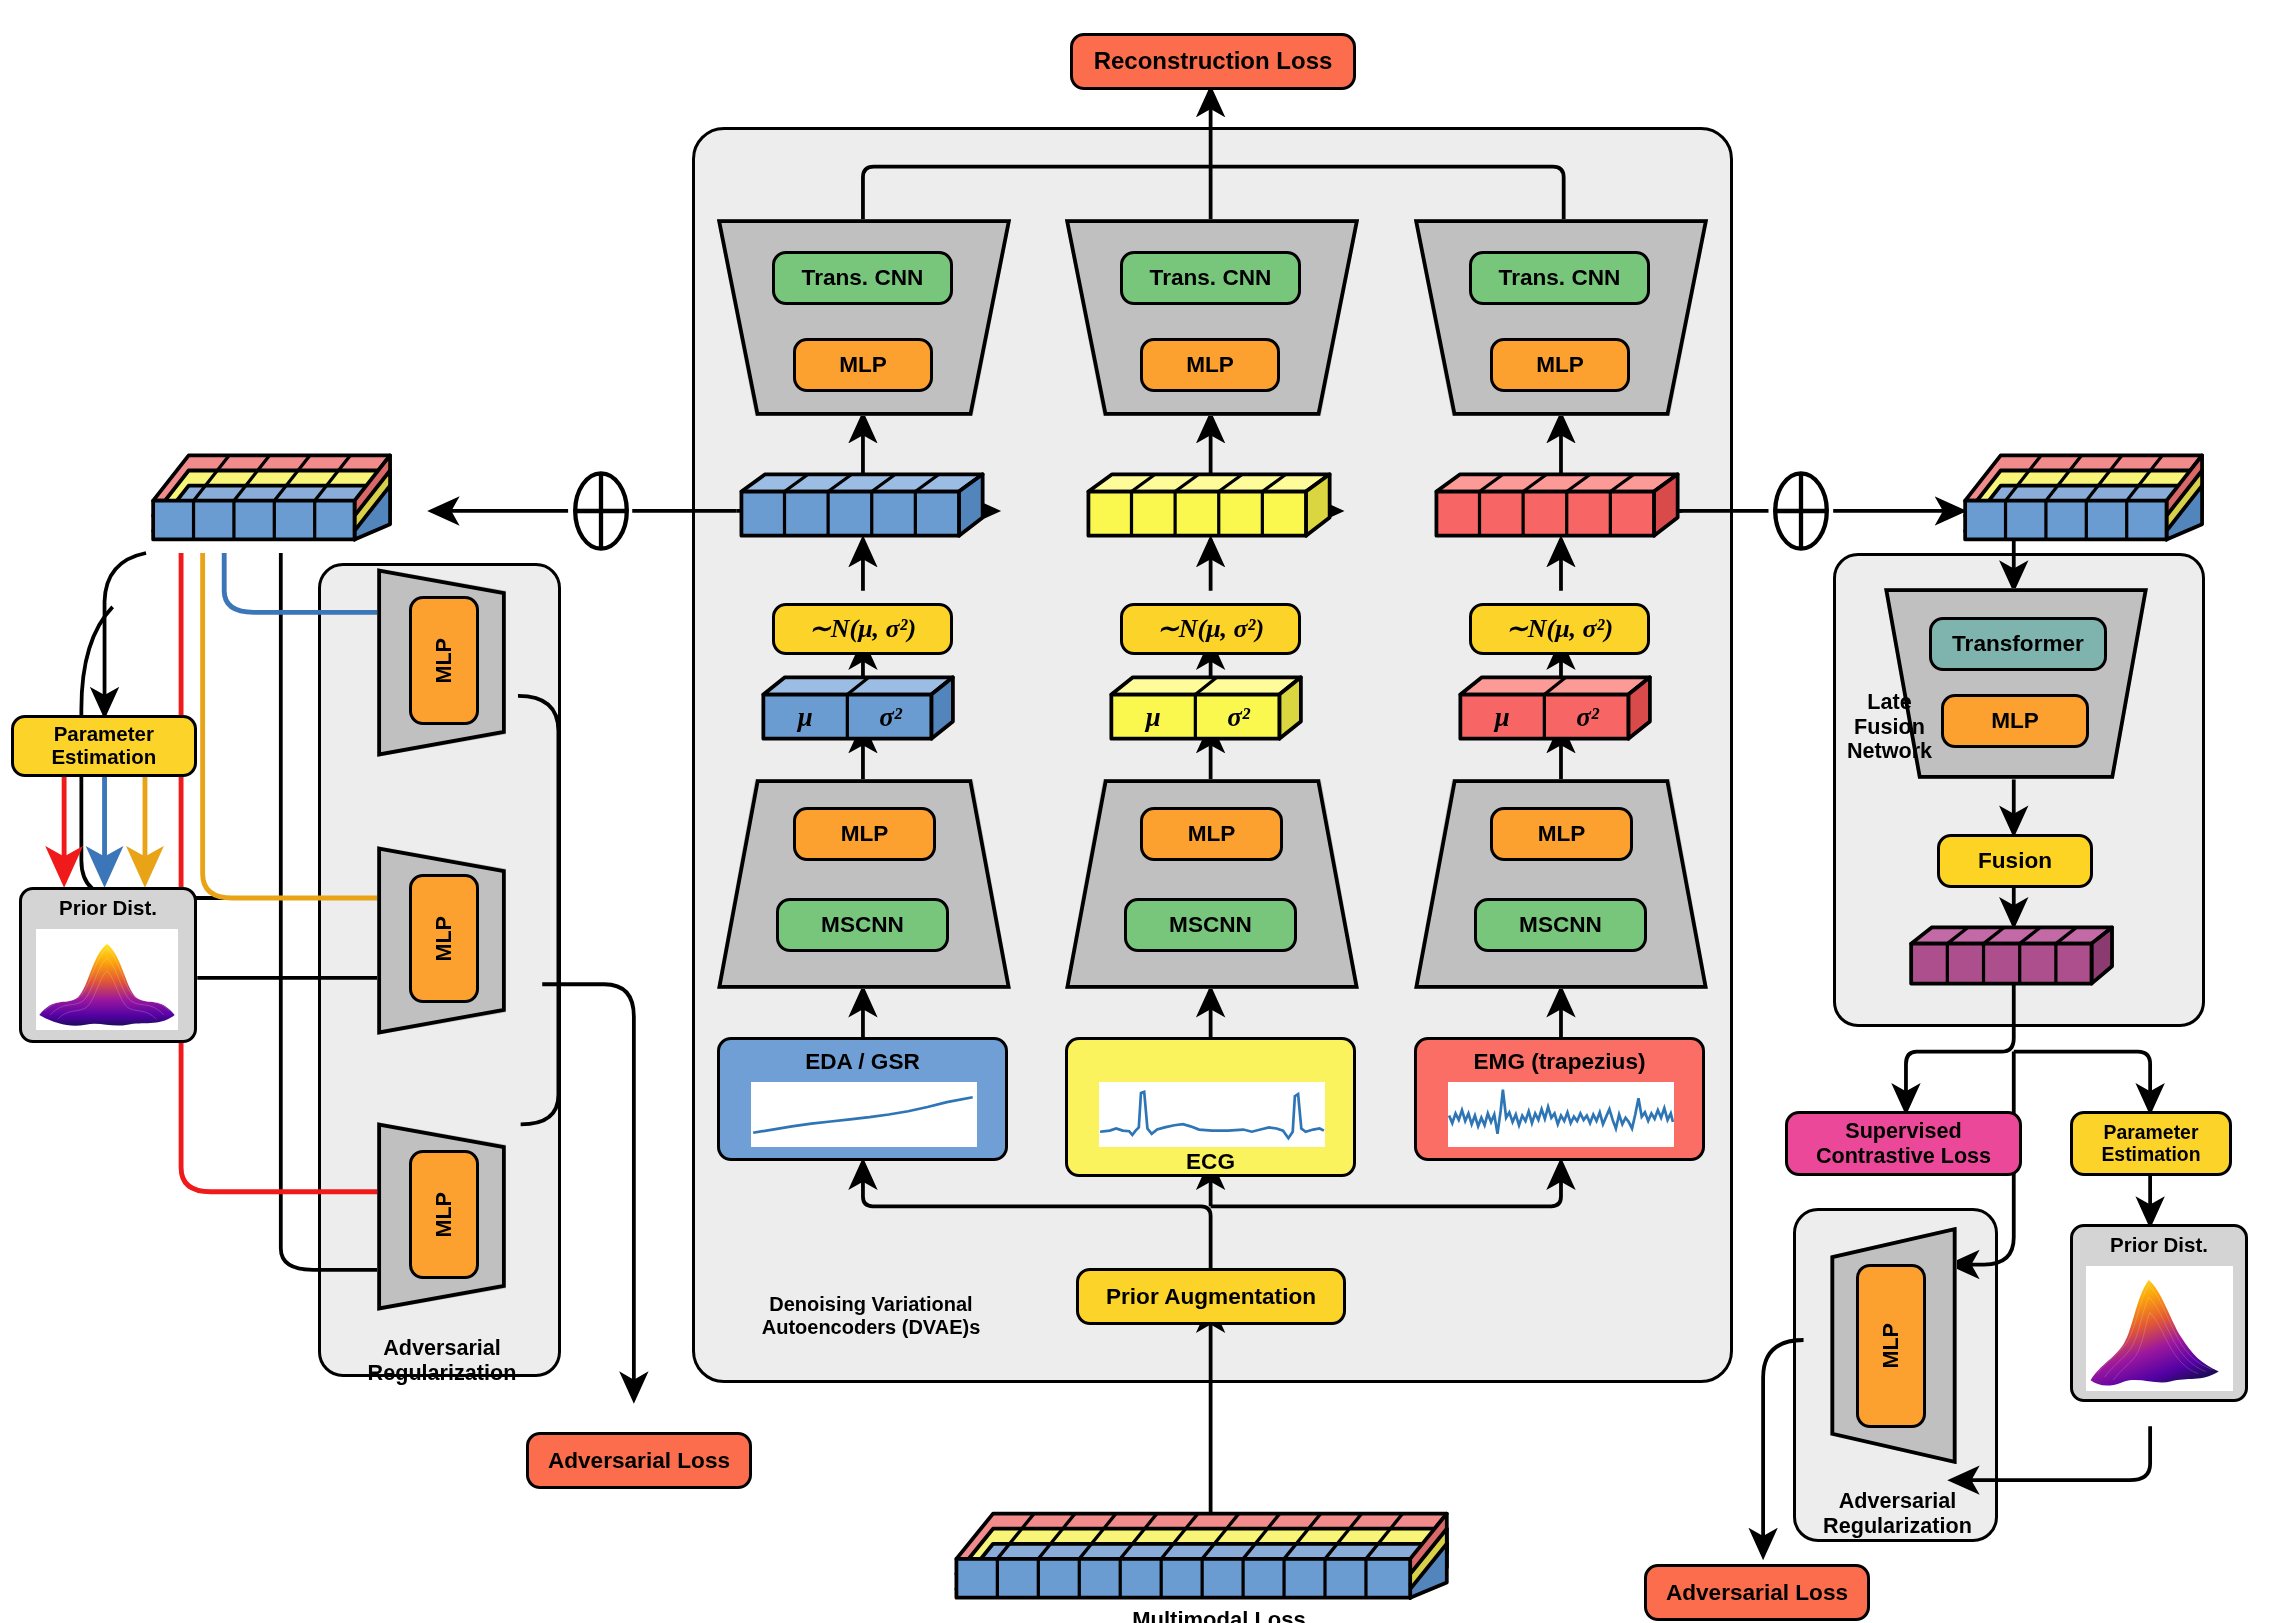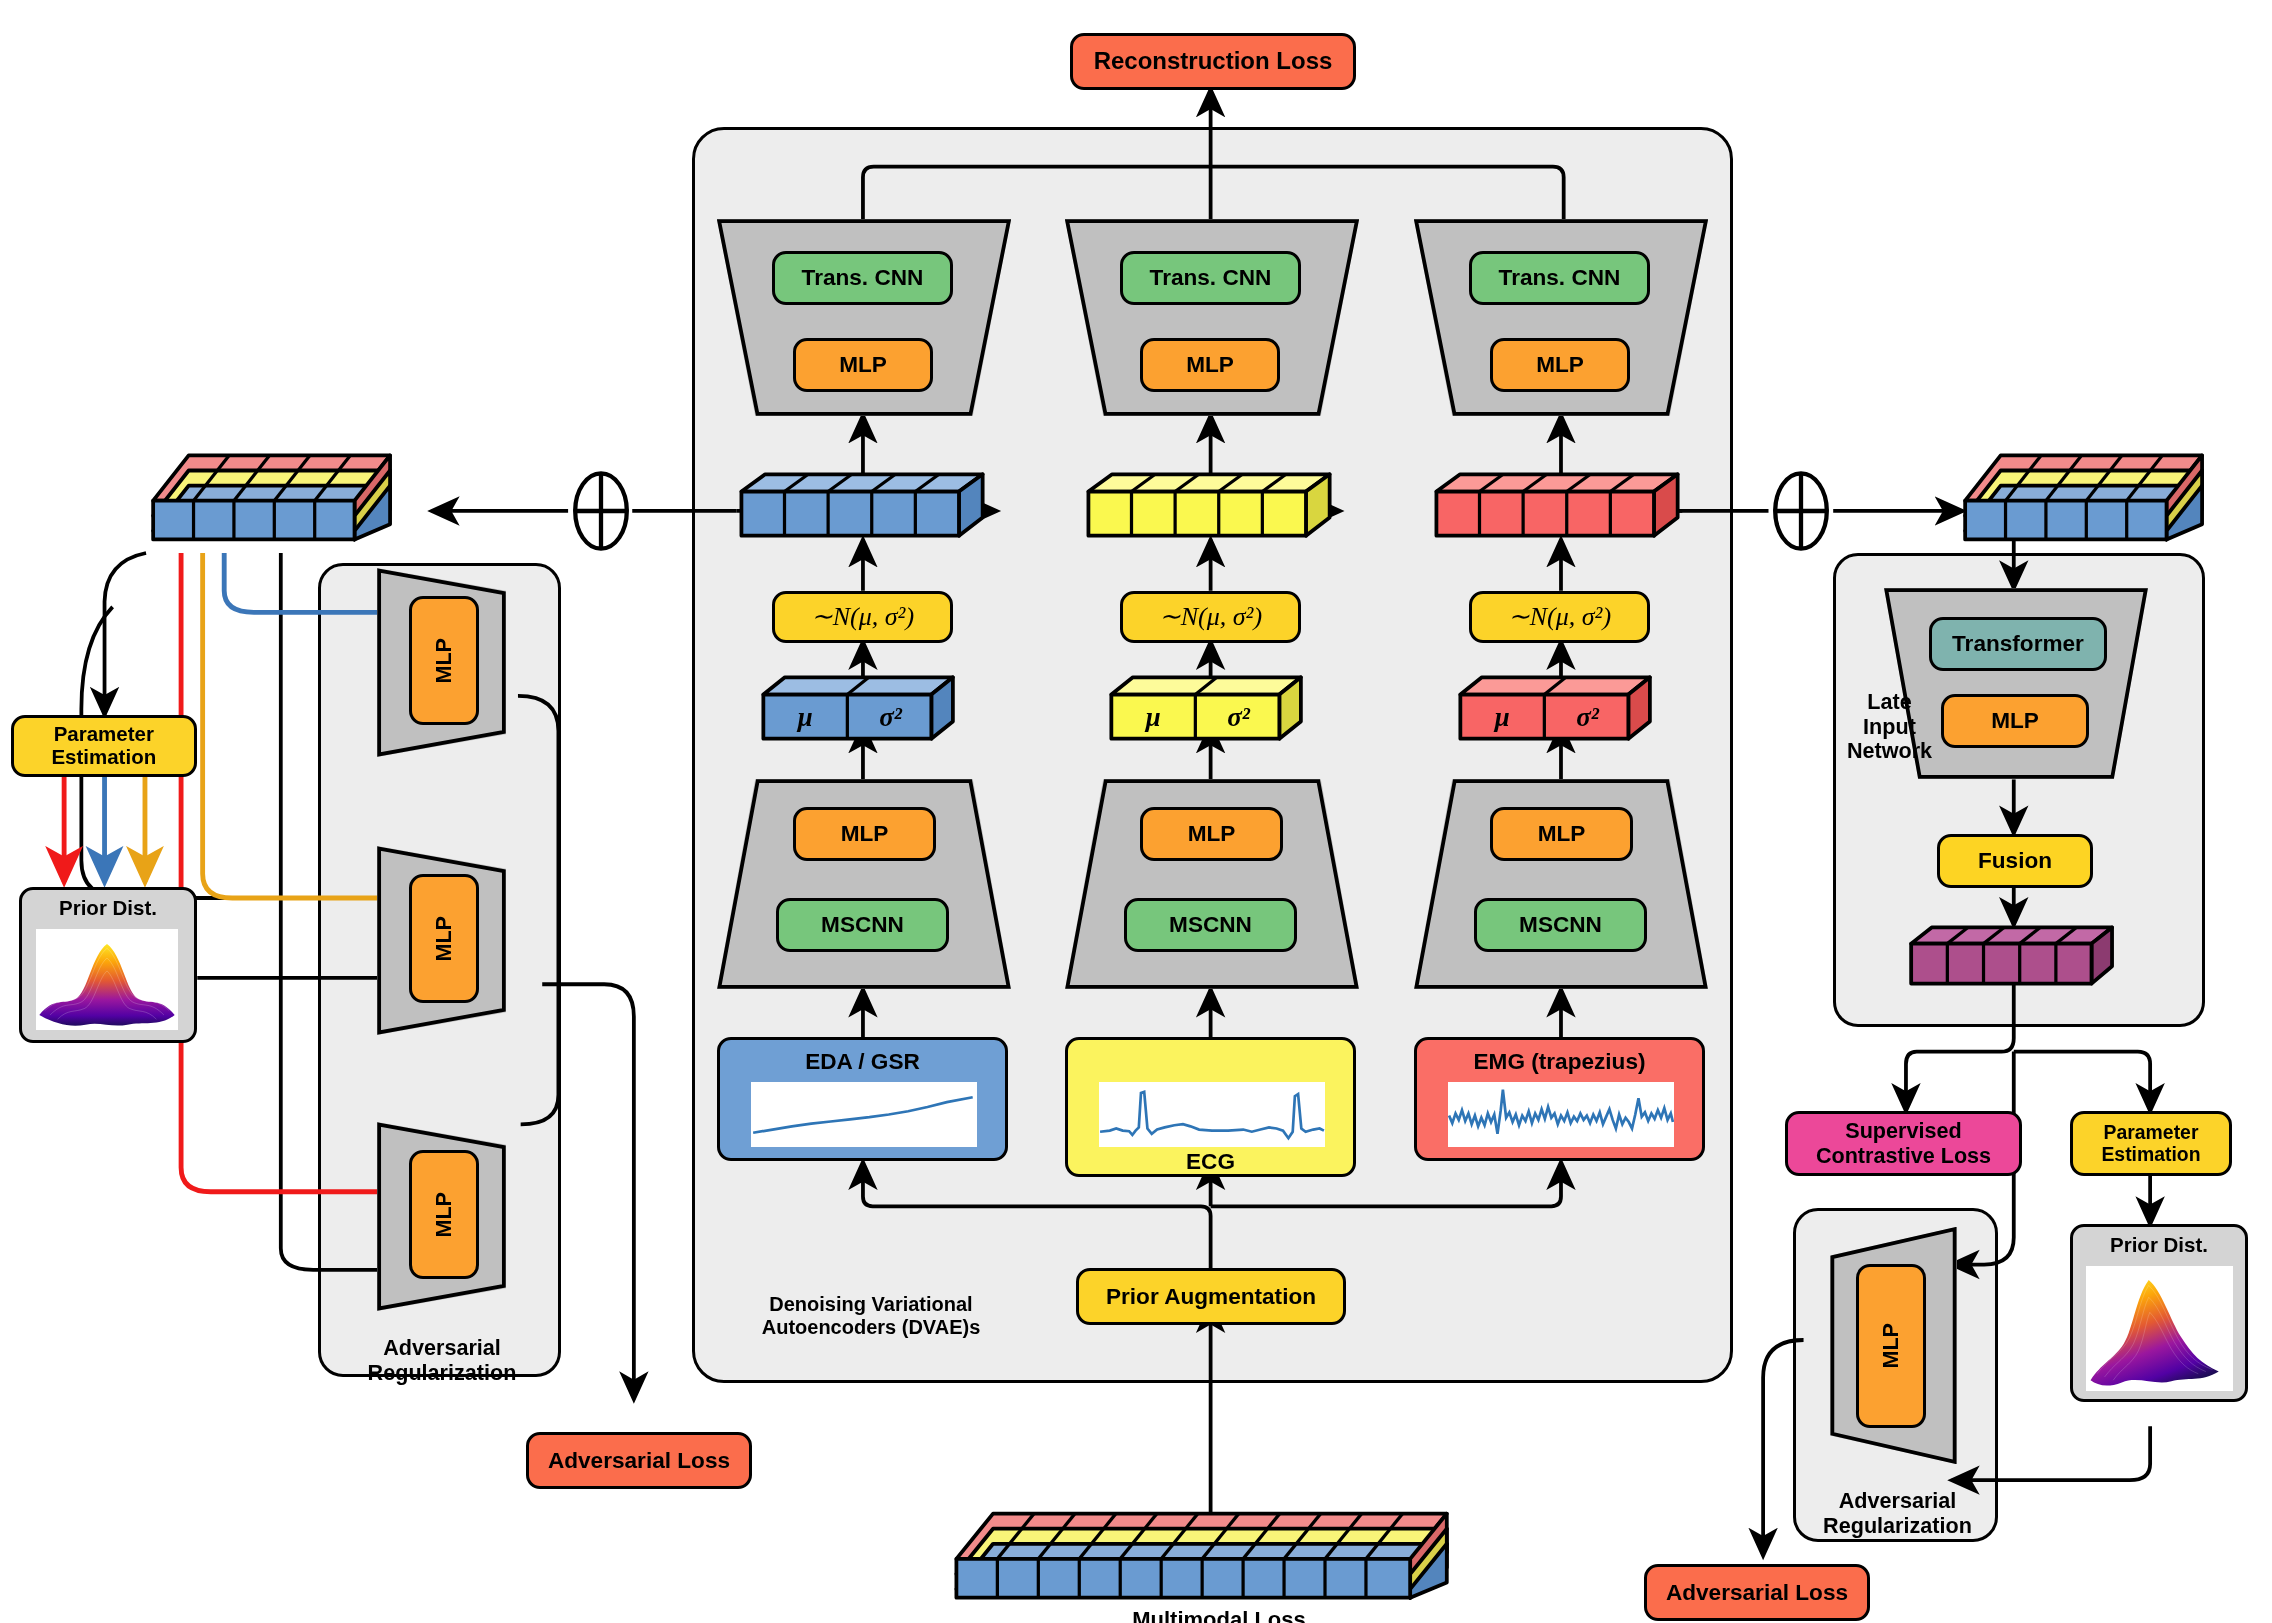--- a/index.html
+++ b/index.html
@@ -8,21 +8,21 @@
   #stage{position:absolute;left:0;top:14px;width:2273px;height:1623px;}
 
   
   .abs{position:absolute;box-sizing:border-box;}
   .rbox{position:absolute;box-sizing:border-box;border:3.8px solid #000;border-radius:14px;
         display:flex;align-items:center;justify-content:center;text-align:center;
         font-weight:bold;line-height:1.12;color:#000;}
   .panel{position:absolute;box-sizing:border-box;background:#ededed;border:3.8px solid #000;
          border-radius:32px;}
   .plain{position:absolute;font-weight:bold;color:#000;text-align:center;line-height:1.15;}
-  .mathbox{font-family:"Liberation Serif",serif;font-style:italic;font-weight:normal;}
+  .mathbox{font-family:"Liberation Serif",serif;font-style:italic;font-weight:bold;margin-top:12px;}
   .vtext{writing-mode:vertical-rl;transform:rotate(180deg);}
 
   
   .trap{position:absolute;background:#c0c0c0;}
   .trap-down{clip-path:polygon(13% 0%,87% 0%,100% 100%,0% 100%);}   
   .trap-up  {clip-path:polygon(0% 0%,100% 0%,87% 100%,13% 100%);}   
   .trap-right{clip-path:polygon(0% 0%,100% 12%,100% 88%,0% 100%);}  
   .trap-left {clip-path:polygon(0% 12%,100% 0%,100% 100%,0% 88%);}  
 
   svg.ovl{position:absolute;left:0;top:0;width:2273px;height:1623px;pointer-events:none;}
@@ -520,21 +520,21 @@
     <polygon points="4,4 486,4 424,351 66,351" fill="none" stroke="#000" stroke-width="7"></polygon>
   </svg>
   <div class="rbox" style="left:1929px;top:603px;width:178px;height:54px;background:#7FB3AE;font-size:22.6px;">
     <span>Transformer</span>
   </div>
   <div class="rbox" style="left:1941px;top:680px;width:148px;height:54px;background:#FCA130;font-size:22.6px;">
     <span>MLP</span>
   </div>
   <div class="plain" style="left:1841px;top:651px;width:97px;font-size:21.6px;white-space:pre-line;">
     <span>Late
-Input
+Fusion
 Network</span>
   </div>
 
   <div class="rbox" style="left:1937px;top:820px;width:156px;height:54px;background:#FDD423;font-size:22.6px;">
     <span>Fusion</span>
   </div>
 
   <div class="abs" style="left:1909px;top:909px;width:216px;height:65px;">
     <svg width="216" height="65" viewBox="0 0 400 120">
       <g stroke="#000" stroke-width="7" stroke-linejoin="round">

